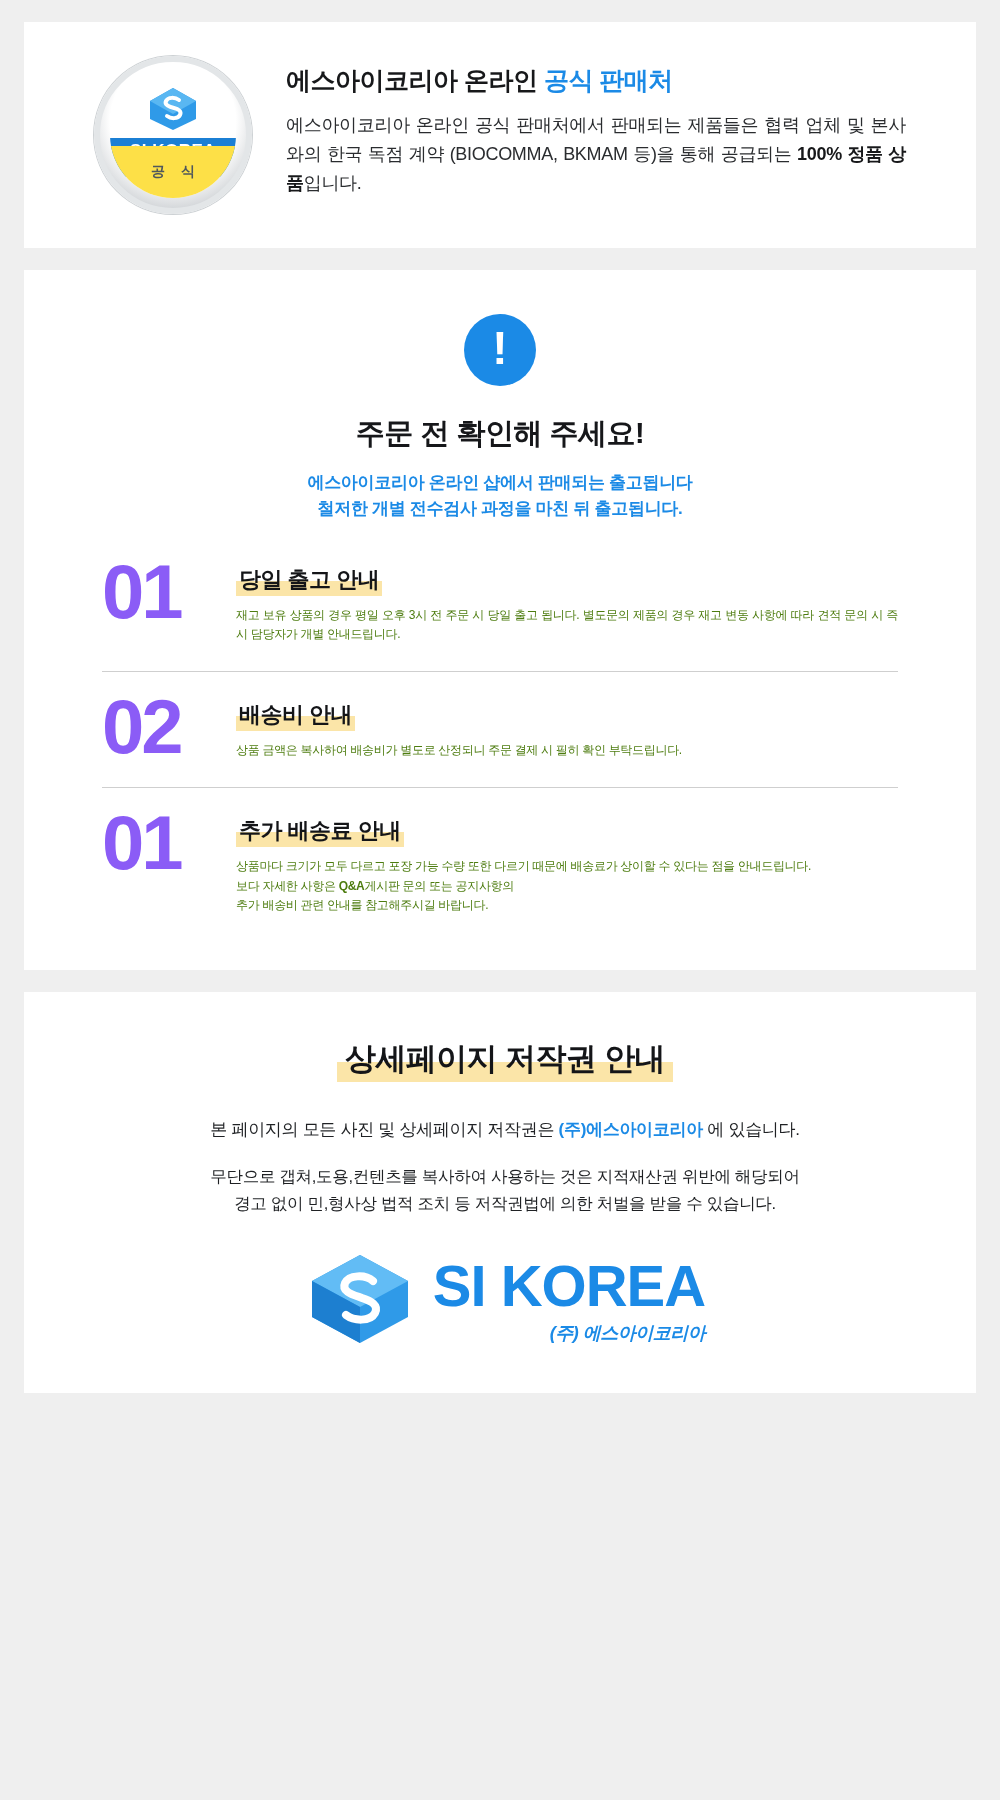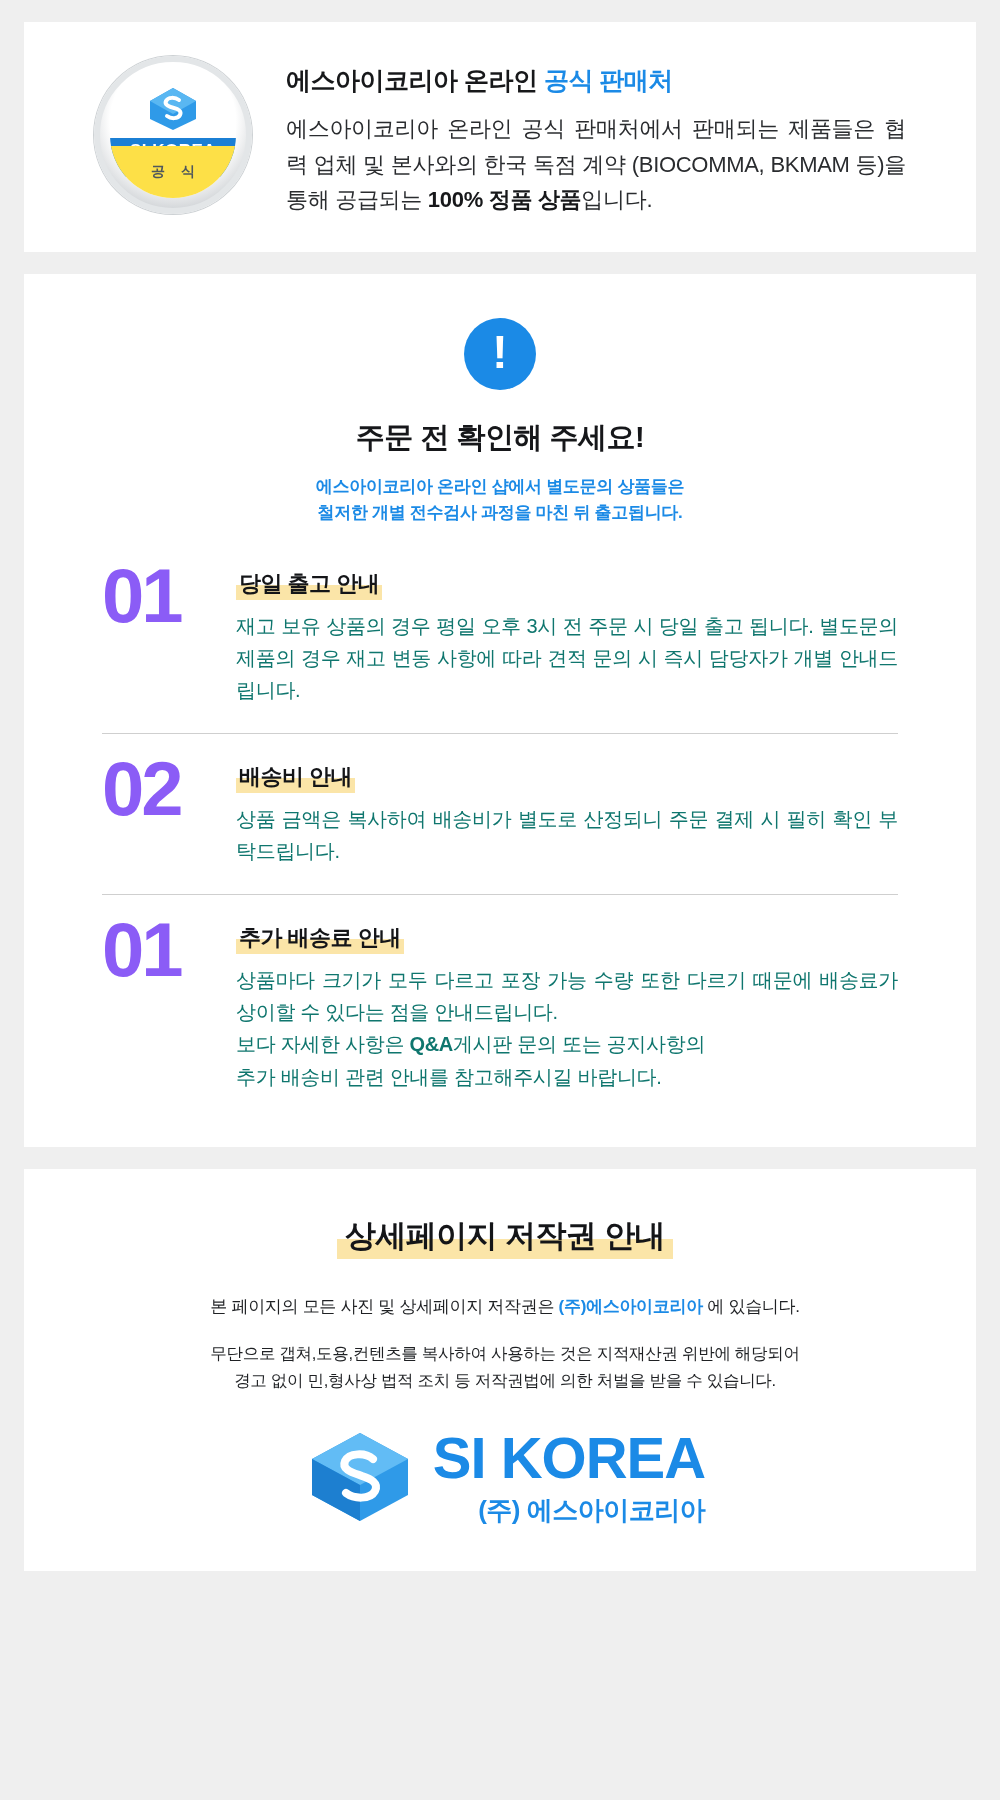--- a/index.html
+++ b/index.html
@@ -85,21 +85,21 @@
   .official-text { padding-top: 8px; }
   .official-title {
     font-size: 25px;
     font-weight: bold;
     color: #17181a;
     margin-bottom: 14px;
     letter-spacing: -0.5px;
   }
   .official-title .accent { color: #1b8ae6; }
   .official-body {
-    font-size: 22px;
+    font-size: 18px;
     line-height: 1.62;
     color: #2a2c2f;
     text-align: justify;
     max-width: 620px;
     letter-spacing: -0.3px;
   }
   .official-body b { font-weight: bold; color:#17181a; }
 
   
   .card-notice {
@@ -151,23 +151,23 @@
     font-size: 22px;
     font-weight: bold;
     color: #141518;
     display: inline-block;
     background: linear-gradient(to top, #fbe5a8 48%, transparent 48%);
     padding: 0 3px 1px 3px;
     margin-bottom: 10px;
     letter-spacing: -0.5px;
   }
   .item-text {
-    font-size: 20px;
+    font-size: 12px;
     line-height: 1.62;
-    color: #0f766e;
+    color: #4d7c0f;
     text-align: justify;
     letter-spacing: -0.3px;
   }
   .item-text b { font-weight: bold; }
   .divider {
     height: 1px;
     background: #cfcfcf;
     margin: 26px 78px 24px 78px;
   }
 
@@ -205,26 +205,27 @@
   }
   .brand-text { text-align:left; }
   .brand-name {
     font-size: 58px;
     font-weight: bold;
     color: #1b8ae6;
     line-height: 1;
     letter-spacing: -1px;
   }
   .brand-sub {
-    font-size: 26px;
+    font-size: 18px;
     font-weight: bold;
     color: #1b8ae6;
     text-align: right;
     margin-top: 6px;
     letter-spacing: -0.5px;
+    font-style: italic;
   }
 </style>
 </head>
 <body>
 
 <div class="page">
 
   <section class="card card-official">
     <div class="seal">
       <div class="seal-inner">
@@ -251,21 +252,21 @@
     </div>
   </section>
 
   <section class="card card-notice">
     <div class="excl-wrap">
       <div class="excl">!</div>
     </div>
 
     <div class="notice-title">주문 전 확인해 주세요!</div>
     <div class="notice-sub">
-      <span>에스아이코리아 온라인 샵에서 별도문의 상품들은</span><br>
+      <span>에스아이코리아 온라인 샵에서 판매되는 출고됩니다</span><br>
       <span>철저한 개별 전수검사 과정을 마친 뒤 출고됩니다.</span>
     </div>
 
     <div class="item">
       <div class="item-num">01</div>
       <div class="item-body">
         <div class="item-title">당일 출고 안내</div>
         <div class="item-text">재고 보유 상품의 경우 평일 오후 3시 전 주문 시 당일 출고 됩니다. 별도문의 제품의 경우 재고 변동 사항에 따라 견적 문의 시 즉시 담당자가 개별 안내드립니다.</div>
       </div>
     </div>

